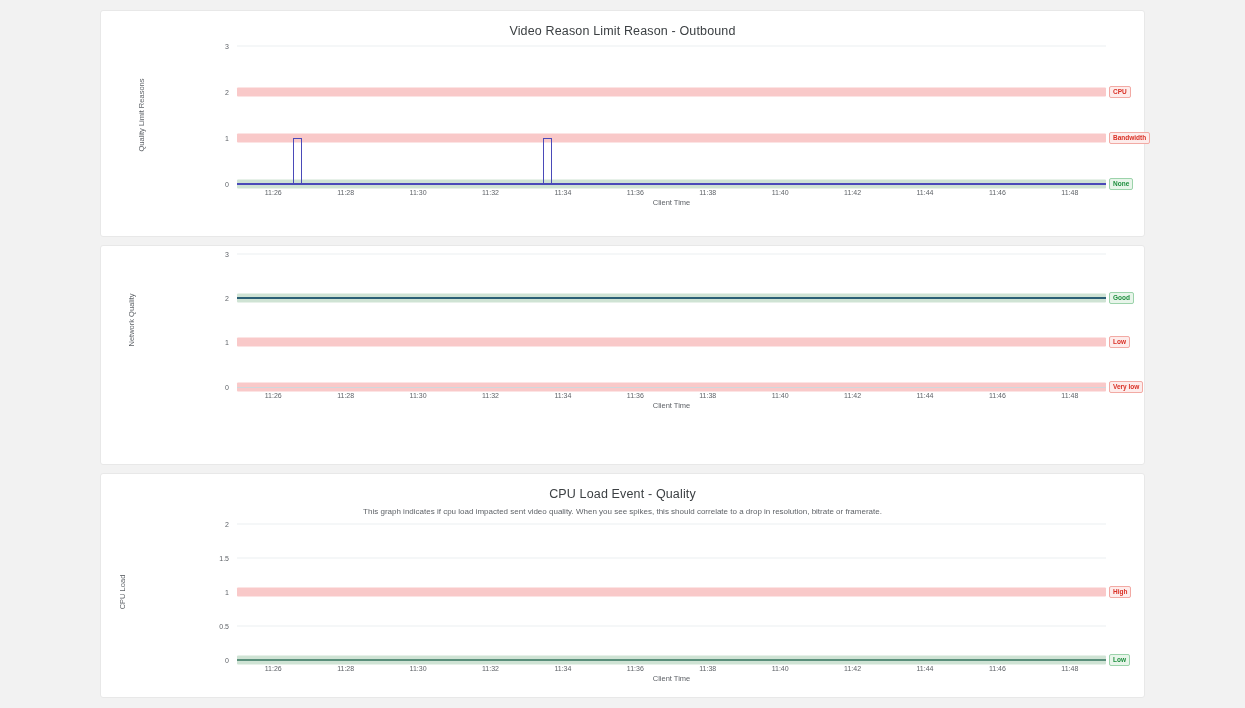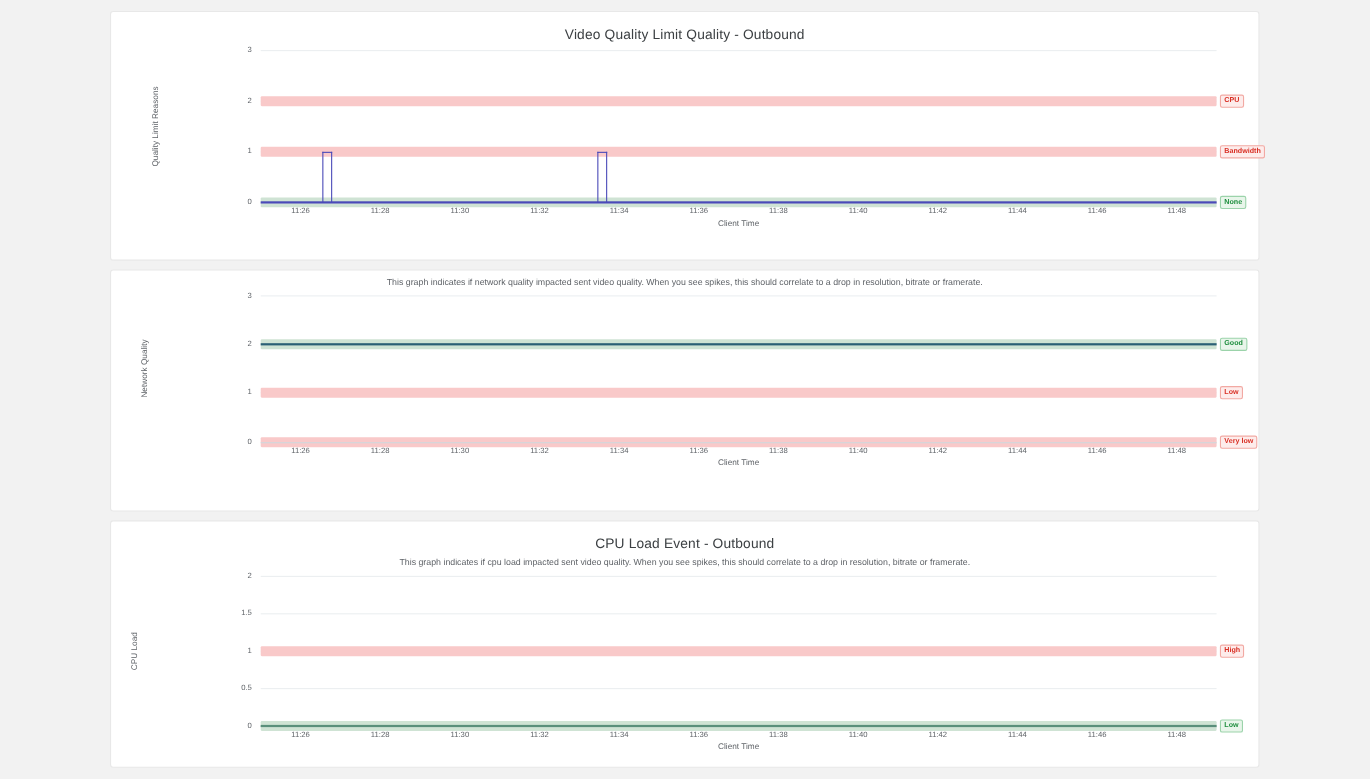--- a/index.html
+++ b/index.html
@@ -142,21 +142,21 @@
     transform: translateX(-50%);
     white-space: nowrap;
   }
 </style>
 </head>
 <body>
 
 <div class="page">
 
   <div class="card card-1">
-    <div class="chart-title">Video Quality Limit Quality - Outbound</div>
+    <div class="chart-title">Video Reason Limit Reason - Outbound</div>
     <div class="plot-wrap" id="plot-0" style="height:160px; margin-top:8px;">
         <div class="plot-area" style="height: 138px;">
           <div class="gridline" style="top: 138px;"></div>
           <div class="gridline" style="top: 92px;"></div>
           <div class="gridline" style="top: 46px;"></div>
           <div class="gridline" style="top: 0px;"></div>
           <div class="band band-pink" style="top: 46px; background: rgb(249, 201, 201);"></div>
           <div class="tag tag-red" style="top: 46px; left: calc(100% + 3px);">CPU</div>
           <div class="band band-pink" style="top: 92px; background: rgb(249, 201, 201);"></div>
           <div class="tag tag-red" style="top: 92px; left: calc(100% + 3px);">Bandwidth</div>
@@ -182,21 +182,20 @@
         </div>
         <div class="ylabel" style="top: 69px;">Quality Limit Reasons</div>
         <div class="ytick" style="top: 138px;">0</div>
         <div class="ytick" style="top: 92px;">1</div>
         <div class="ytick" style="top: 46px;">2</div>
         <div class="ytick" style="top: 0px;">3</div>
       </div>
   </div>
 
   <div class="card card-2">
-    <div class="chart-subtitle">This graph indicates if network quality impacted sent video quality. When you see spikes, this should correlate to a drop in resolution, bitrate or framerate.</div>
     <div class="plot-wrap" id="plot-1" style="height:155px; margin-top:8px;">
         <div class="plot-area" style="height: 133px;">
           <div class="gridline" style="top: 133px;"></div>
           <div class="gridline" style="top: 88.6667px;"></div>
           <div class="gridline" style="top: 44.3333px;"></div>
           <div class="gridline" style="top: 0px;"></div>
           <div class="band band-green" style="top: 44.3333px; background: rgb(207, 227, 212);"></div>
           <div class="tag tag-green" style="top: 44.3333px; left: calc(100% + 3px);">Good</div>
           <div class="band band-pink" style="top: 88.6667px; background: rgb(249, 201, 201);"></div>
           <div class="tag tag-red" style="top: 88.6667px; left: calc(100% + 3px);">Low</div>
@@ -220,21 +219,21 @@
         </div>
         <div class="ylabel" style="top: 66.5px;">Network Quality</div>
         <div class="ytick" style="top: 133px;">0</div>
         <div class="ytick" style="top: 88.6667px;">1</div>
         <div class="ytick" style="top: 44.3333px;">2</div>
         <div class="ytick" style="top: 0px;">3</div>
       </div>
   </div>
 
   <div class="card card-3">
-    <div class="chart-title">CPU Load Event - Outbound</div>
+    <div class="chart-title">CPU Load Event - Quality</div>
     <div class="chart-subtitle">This graph indicates if cpu load impacted sent video quality. When you see spikes, this should correlate to a drop in resolution, bitrate or framerate.</div>
     <div class="plot-wrap" id="plot-2" style="height:158px; margin-top:8px;">
         <div class="plot-area" style="height: 136px;">
           <div class="gridline" style="top: 136px;"></div>
           <div class="gridline" style="top: 102px;"></div>
           <div class="gridline" style="top: 68px;"></div>
           <div class="gridline" style="top: 34px;"></div>
           <div class="gridline" style="top: 0px;"></div>
           <div class="band band-pink" style="top: 68px; background: rgb(249, 201, 201);"></div>
           <div class="tag tag-red" style="top: 68px; left: calc(100% + 3px);">High</div>

